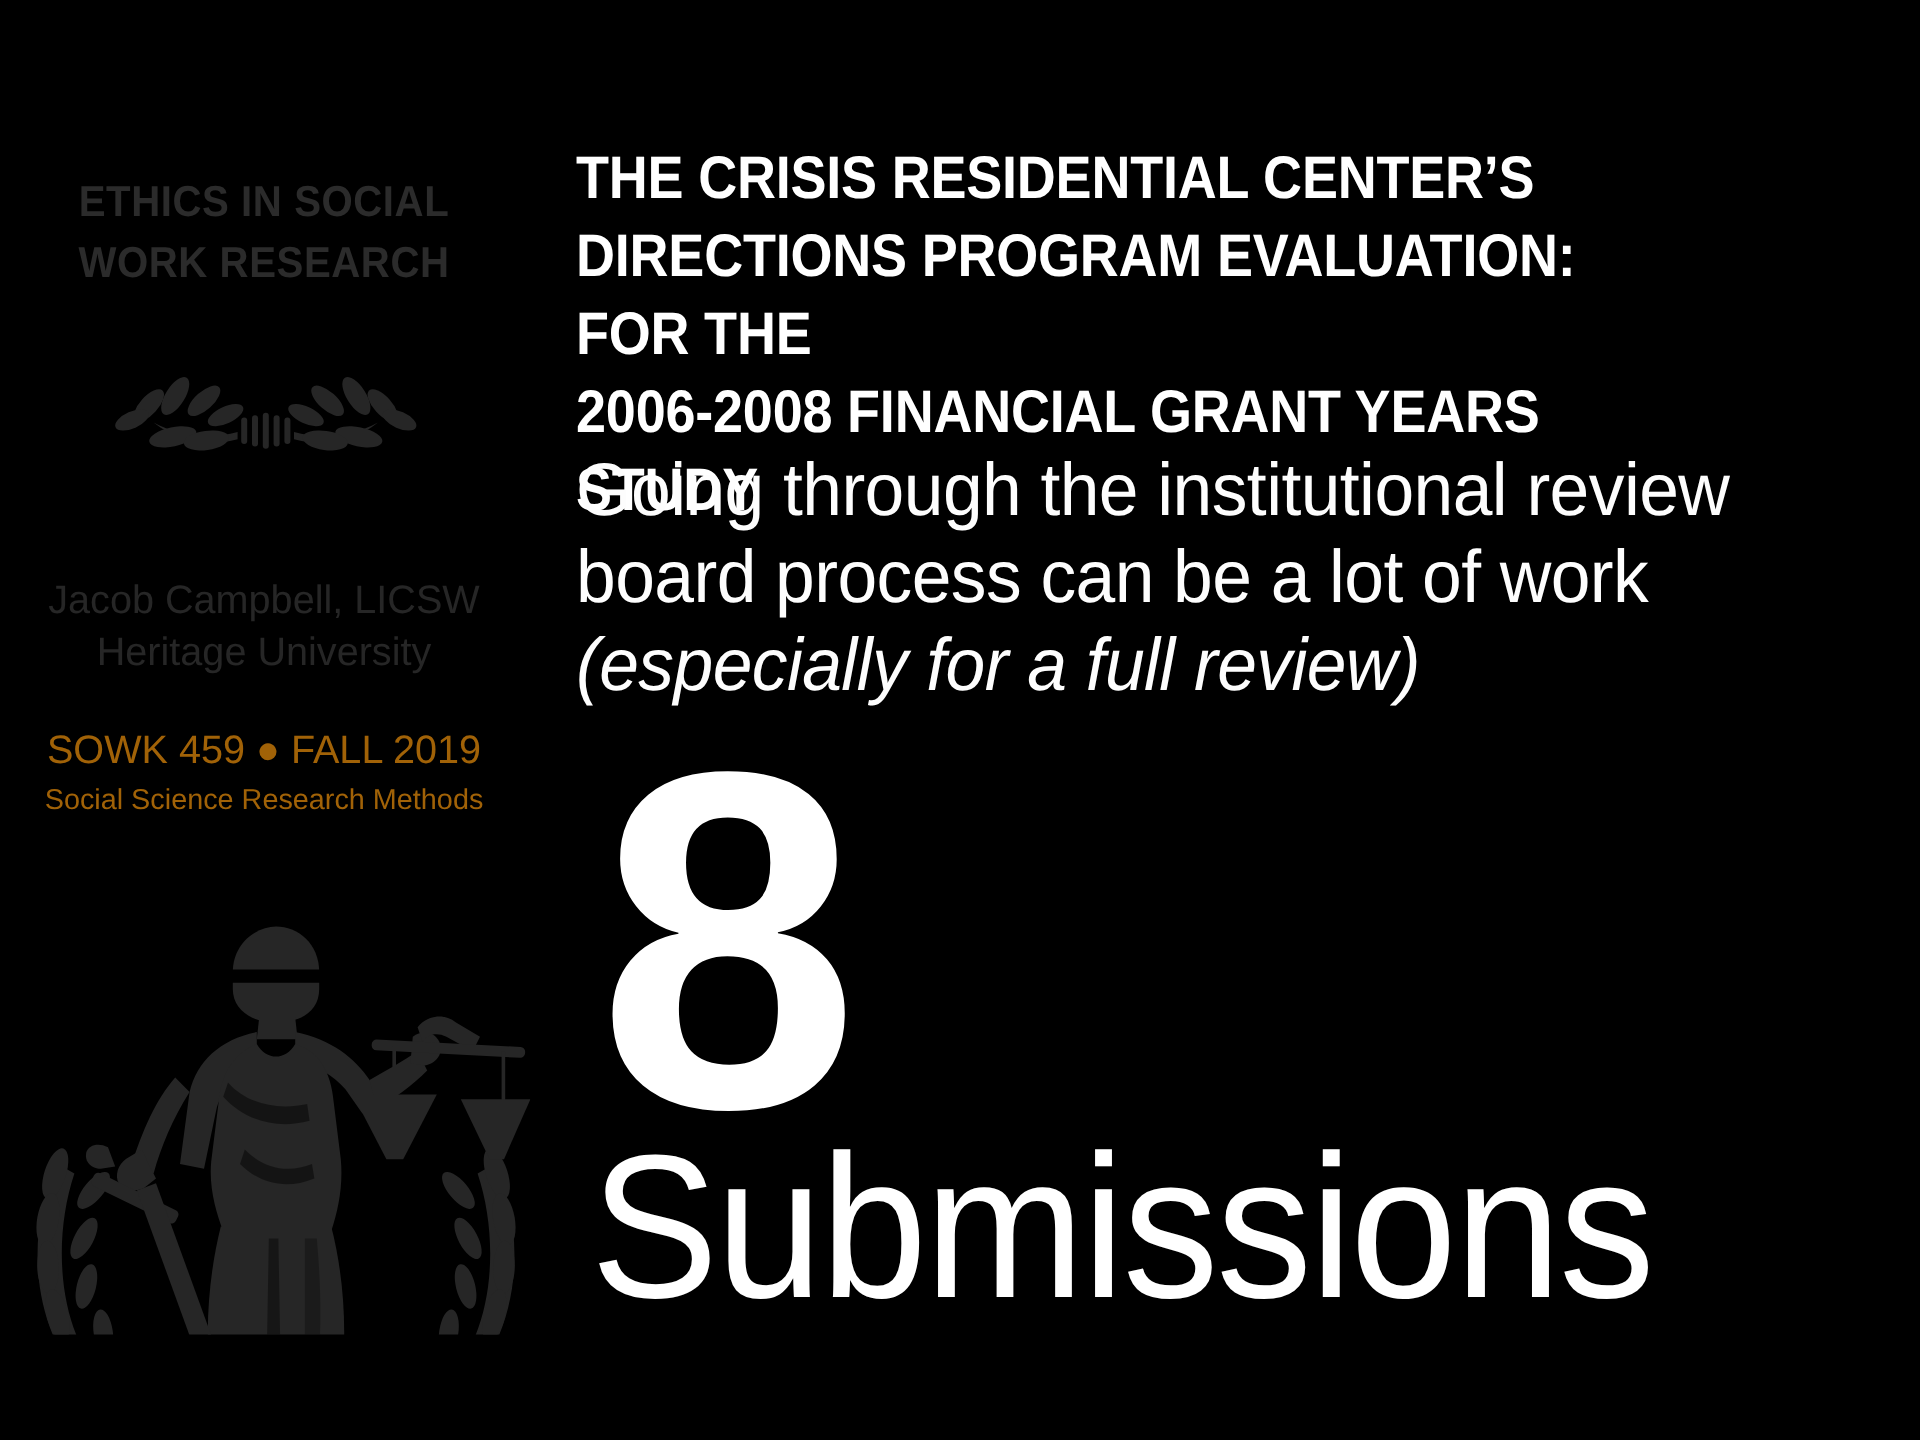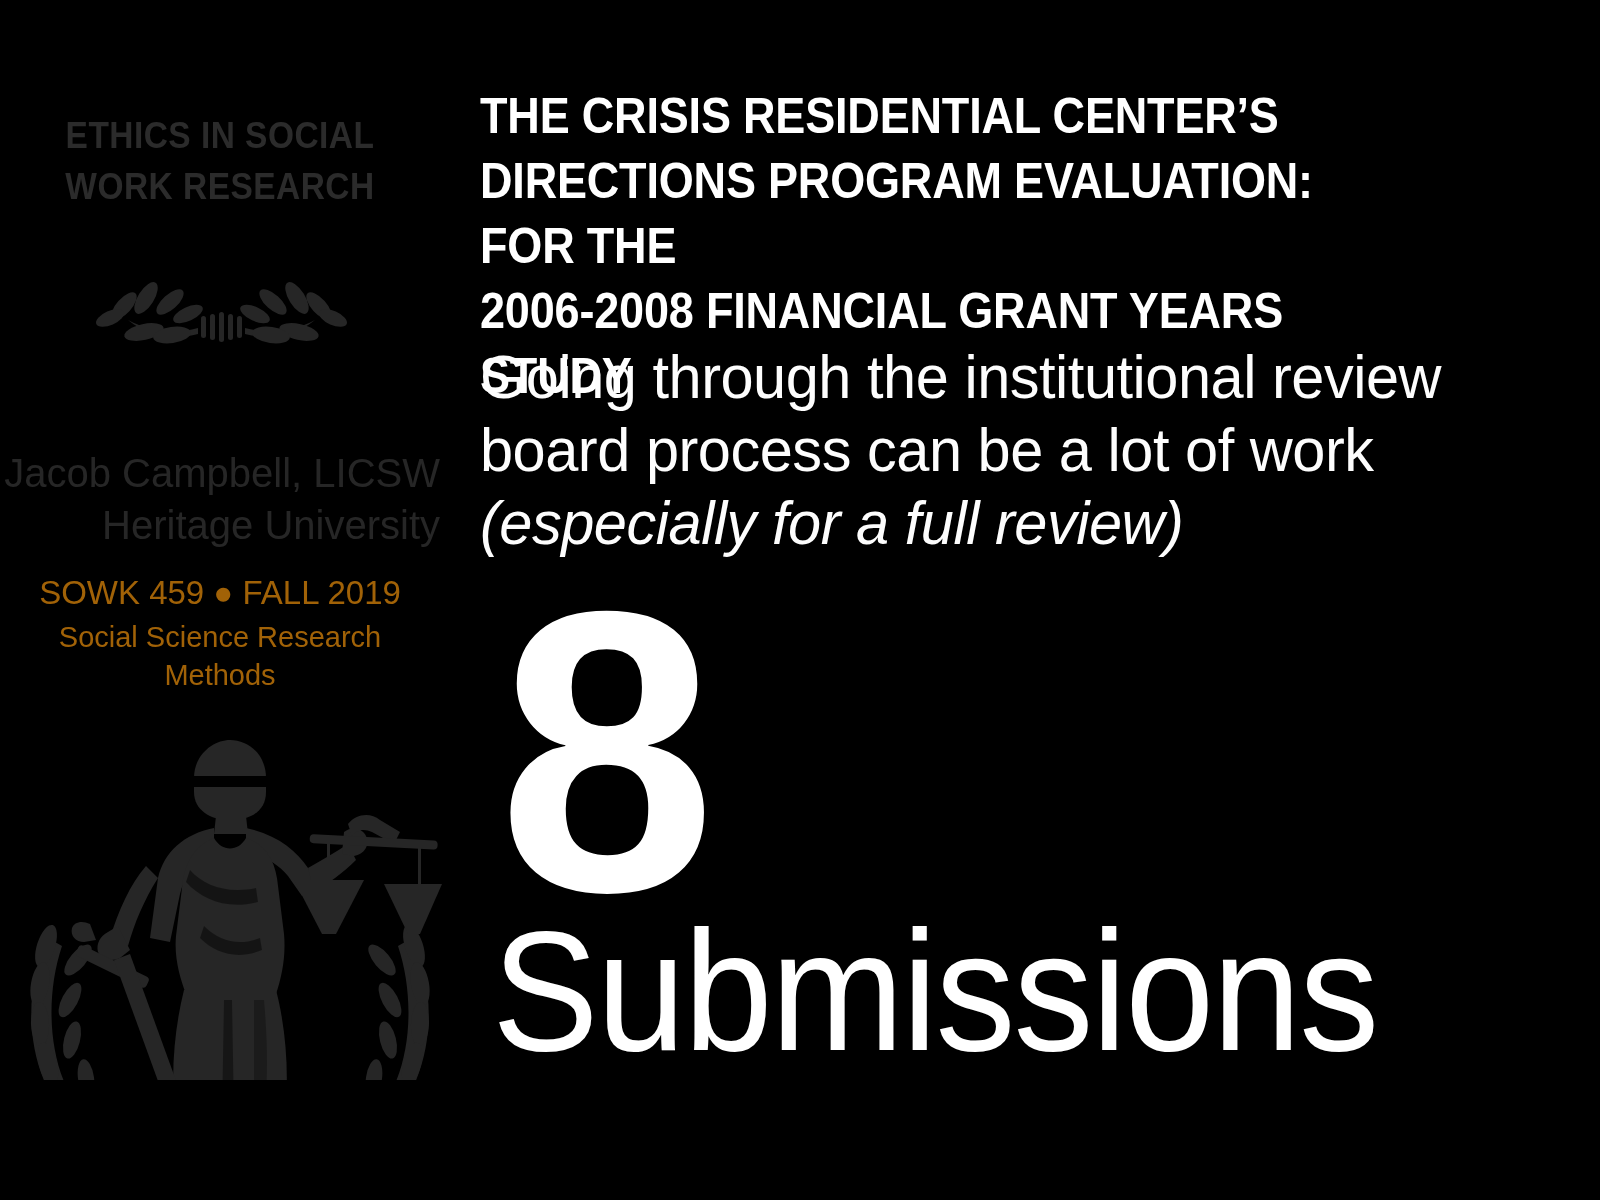--- a/index.html
+++ b/index.html
@@ -15,20 +15,21 @@
     font-family: "Liberation Sans", sans-serif;
     -webkit-font-smoothing: antialiased;
   }
 
   .slide {
     position: relative;
     width: 1600px;
     height: 1080px;
     background: #000000;
     overflow: hidden;
+    margin-top: 32px;
   }
 
   
   .sidebar {
     position: absolute;
     left: 0;
     top: 0;
     width: 440px;
     height: 1200px;
     text-align: center;
@@ -58,40 +59,39 @@
     width: 280px;
     height: 100px;
   }
 
   .sidebar-author {
     position: absolute;
     left: 0;
     top: 447px;
     width: 440px;
     color: #262626;
-    font-size: 40px;
+    font-size: 33px;
     line-height: 1.3;
     font-weight: normal;
-    text-align: right;
   }
   .sidebar-author .ln { display: block; }
 
   .sidebar-course {
     position: absolute;
     left: 0;
     top: 572px;
     width: 440px;
     color: #a16207;
     font-size: 33px;
     line-height: 1.3;
   }
   .sidebar-course .course-line { display: block; }
   .sidebar-course .methods-line {
     display: block;
-    font-size: 29px;
+    font-size: 24px;
     margin-top: 4px;
   }
 
   .justice-emblem {
     position: absolute;
     left: 18px;
     top: 728px;
     width: 424px;
     height: 440px;
   }

